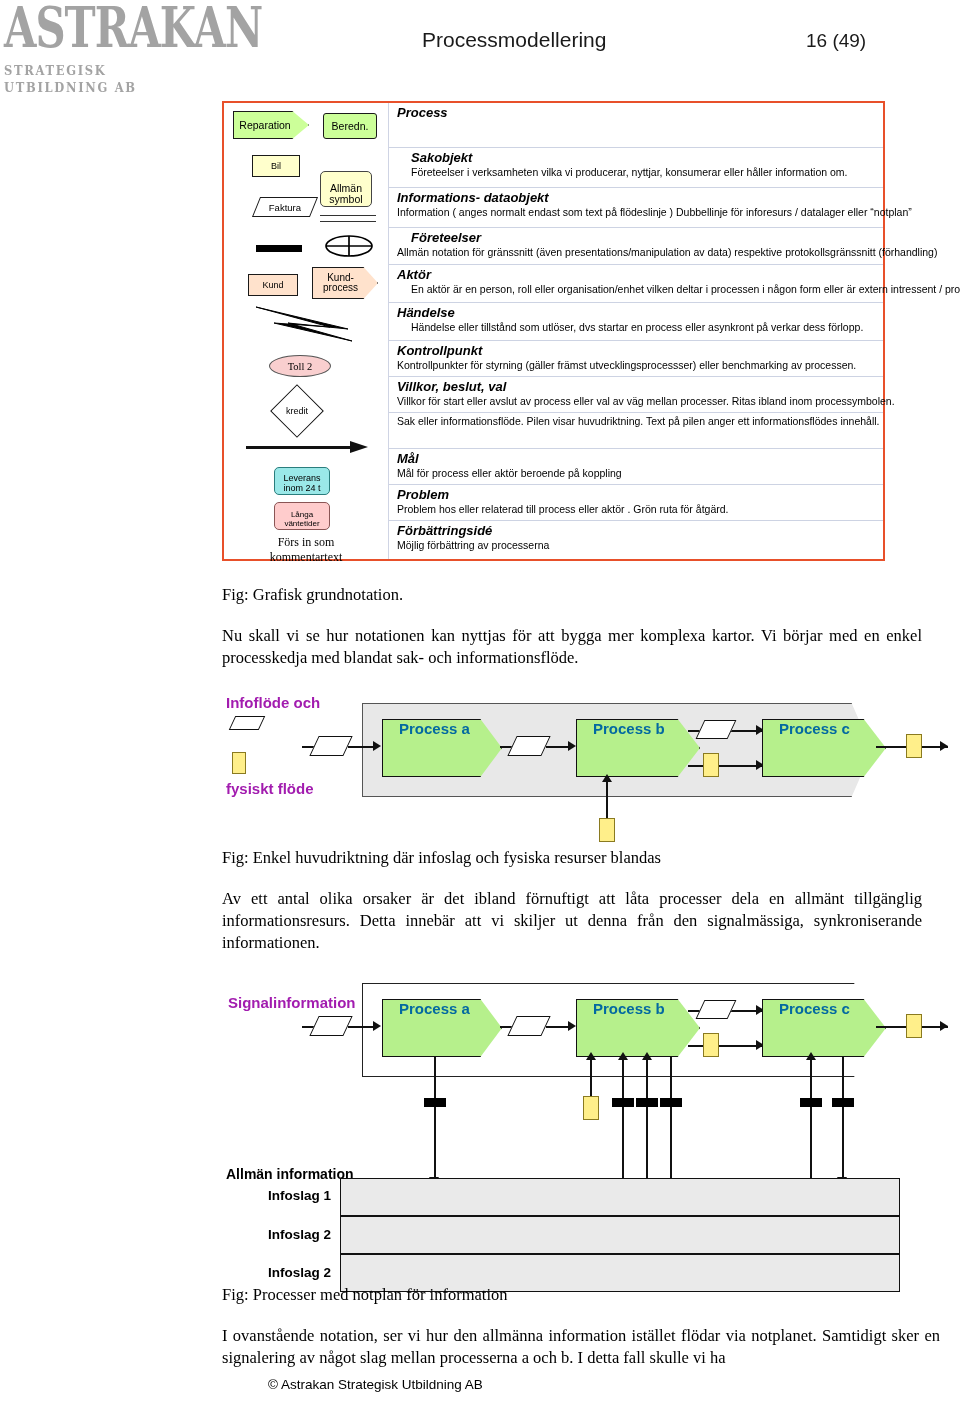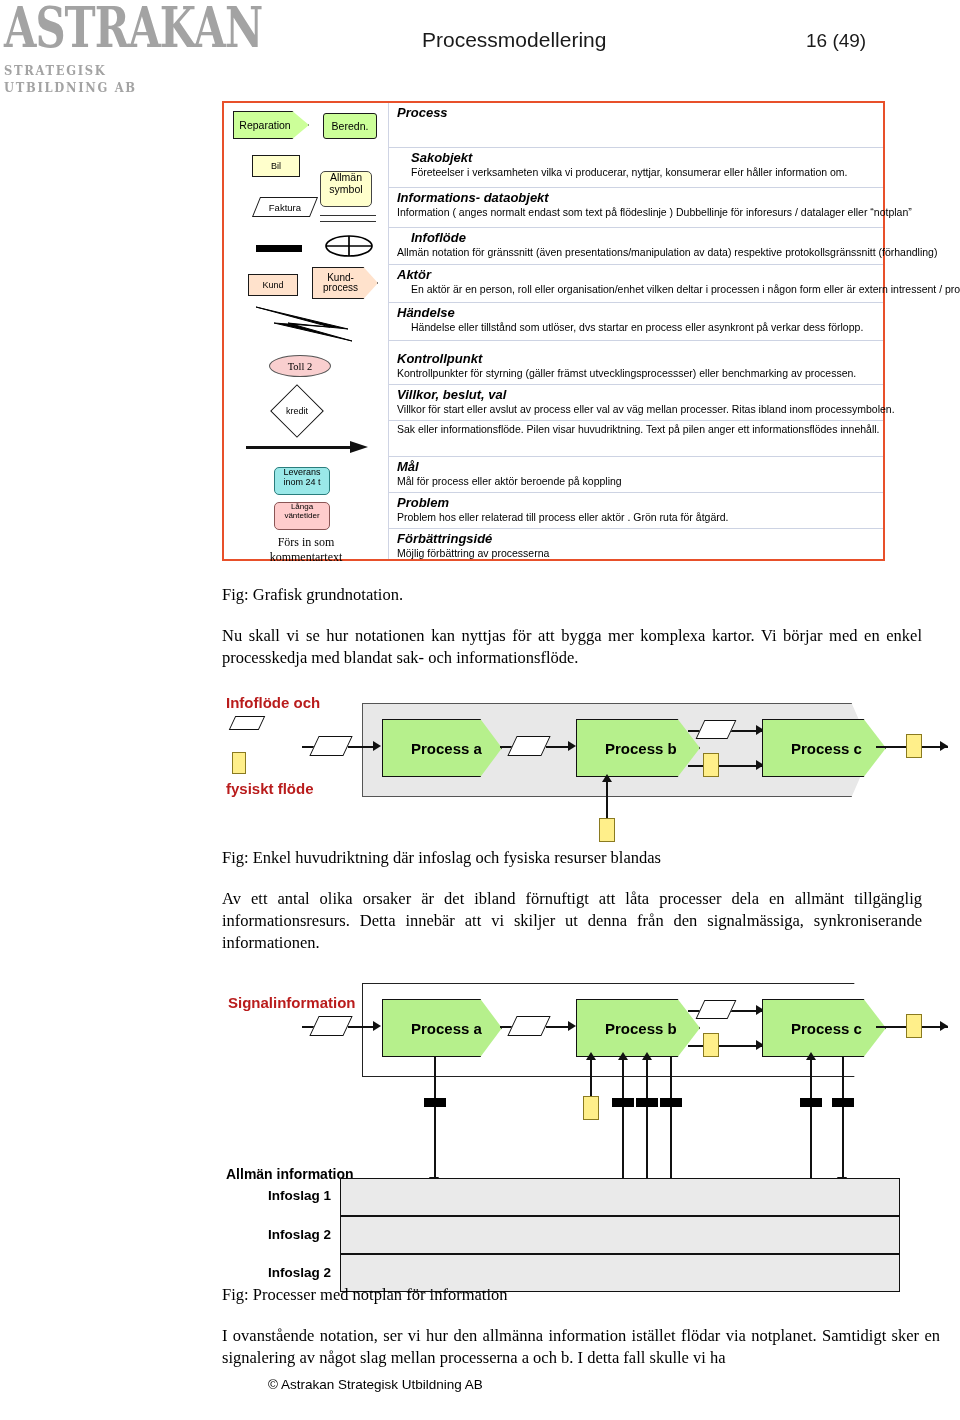--- a/index.html
+++ b/index.html
@@ -89,21 +89,21 @@
     border:1.5px solid #1a1a1a;
     clip-path:polygon(0 0, 78% 0, 100% 50%, 78% 100%, 0 100%);
   }
   .rect {
     display:flex; align-items:center; justify-content:center;
     font-family:"Liberation Sans", sans-serif;
     text-align:center;
     border:1.5px solid #1a1a1a;
   }
   .rrect {
-    display:flex; align-items:center; justify-content:flex-start;
+    display:flex; align-items:center; justify-content:flex-end;
     font-family:"Liberation Sans", sans-serif;
     text-align:center;
     border:1.5px solid #444;
     border-radius:5px;
   }
   .para {
     display:flex; align-items:center; justify-content:center;
     font-family:"Liberation Sans", sans-serif;
     border:1.5px solid #1a1a1a;
     transform:skewX(-22deg);
@@ -146,23 +146,23 @@
     font-family:"Liberation Serif", serif;
     font-size:16.5px; color:#000;
   }
 
   
   .pchev {
     position:absolute;
     background:#b6f08c;
     border:1.6px solid #111;
     clip-path:polygon(0 0, 82% 0, 100% 50%, 82% 100%, 0 100%);
-    display:flex; align-items:center;
-    font-family:"Liberation Sans", sans-serif;
-    font-weight:bold; font-size:15px; color:#000000;padding-left:12px;
+    display:flex; 
+    font-family:"Liberation Sans", sans-serif;
+    font-weight:bold; font-size:15px; color:#0369a1;
   }
   .pchev > span { margin-left:16px; }
 
   .container-grey {
     position:absolute;
     background:#e8e8e8;
     border:1.4px solid #555;
     clip-path:polygon(0 0, 96% 0, 100% 50%, 96% 100%, 0 100%);
   }
   .container-white {
@@ -199,21 +199,21 @@
   }
   .arrow-d {
     position:absolute; width:0; height:0;
     border-top:9px solid #111;
     border-left:5.5px solid transparent;
     border-right:5.5px solid transparent;
   }
   .lbl-bold {
     position:absolute;
     font-family:"Liberation Sans", sans-serif;
-    font-weight:bold; font-size:15px; color:#b91c1c;
+    font-weight:bold; font-size:15px; color:#a21caf;
   }
   .notplan-row {
     position:absolute;
     background:#eaeaea;
     border:1.5px solid #111;
   }
   .notplan-lbl {
     position:absolute;
     font-family:"Liberation Sans", sans-serif;
     font-weight:bold; font-size:13.5px; color:#000;
@@ -316,32 +316,32 @@
     </div>
     <div class="lrow" style="height:40px;">
       <div class="t ind">Sakobjekt</div>
       <div class="d ind">Företeelser i verksamheten vilka vi producerar, nyttjar, konsumerar eller håller information om.</div>
     </div>
     <div class="lrow" style="height:40px;">
       <div class="t">Informations- dataobjekt</div>
       <div class="d">Information ( anges normalt endast som text på flödeslinje ) Dubbellinje för inforesurs / datalager eller “notplan”</div>
     </div>
     <div class="lrow" style="height:37px;">
-      <div class="t ind">Infoflöde</div>
+      <div class="t ind">Företeelser</div>
       <div class="d">Allmän notation för gränssnitt (även presentations/manipulation av data) respektive protokollsgränssnitt (förhandling)</div>
     </div>
     <div class="lrow" style="height:38px;">
       <div class="t">Aktör</div>
       <div class="d ind">En aktör är en  person, roll  eller organisation/enhet vilken deltar i processen i någon form eller är extern intressent / process.</div>
     </div>
     <div class="lrow" style="height:38px;">
       <div class="t">Händelse</div>
       <div class="d ind">Händelse eller tillstånd som utlöser, dvs startar en process eller asynkront på verkar dess förlopp.</div>
     </div>
-    <div class="lrow" style="height:36px;margin-top:8px;">
+    <div class="lrow" style="height:36px;">
       <div class="t">Kontrollpunkt</div>
       <div class="d">Kontrollpunkter för styrning  (gäller främst utvecklingsprocessser) eller benchmarking av processen.</div>
     </div>
     <div class="lrow" style="height:36px;">
       <div class="t">Villkor, beslut, val</div>
       <div class="d">Villkor för start eller avslut av process eller val av väg mellan processer. Ritas ibland inom processymbolen.</div>
     </div>
     <div class="lrow" style="height:36px;">
       <div class="d">Sak eller informationsflöde. Pilen visar huvudriktning. Text på pilen anger ett informationsflödes innehåll.</div>
     </div>

